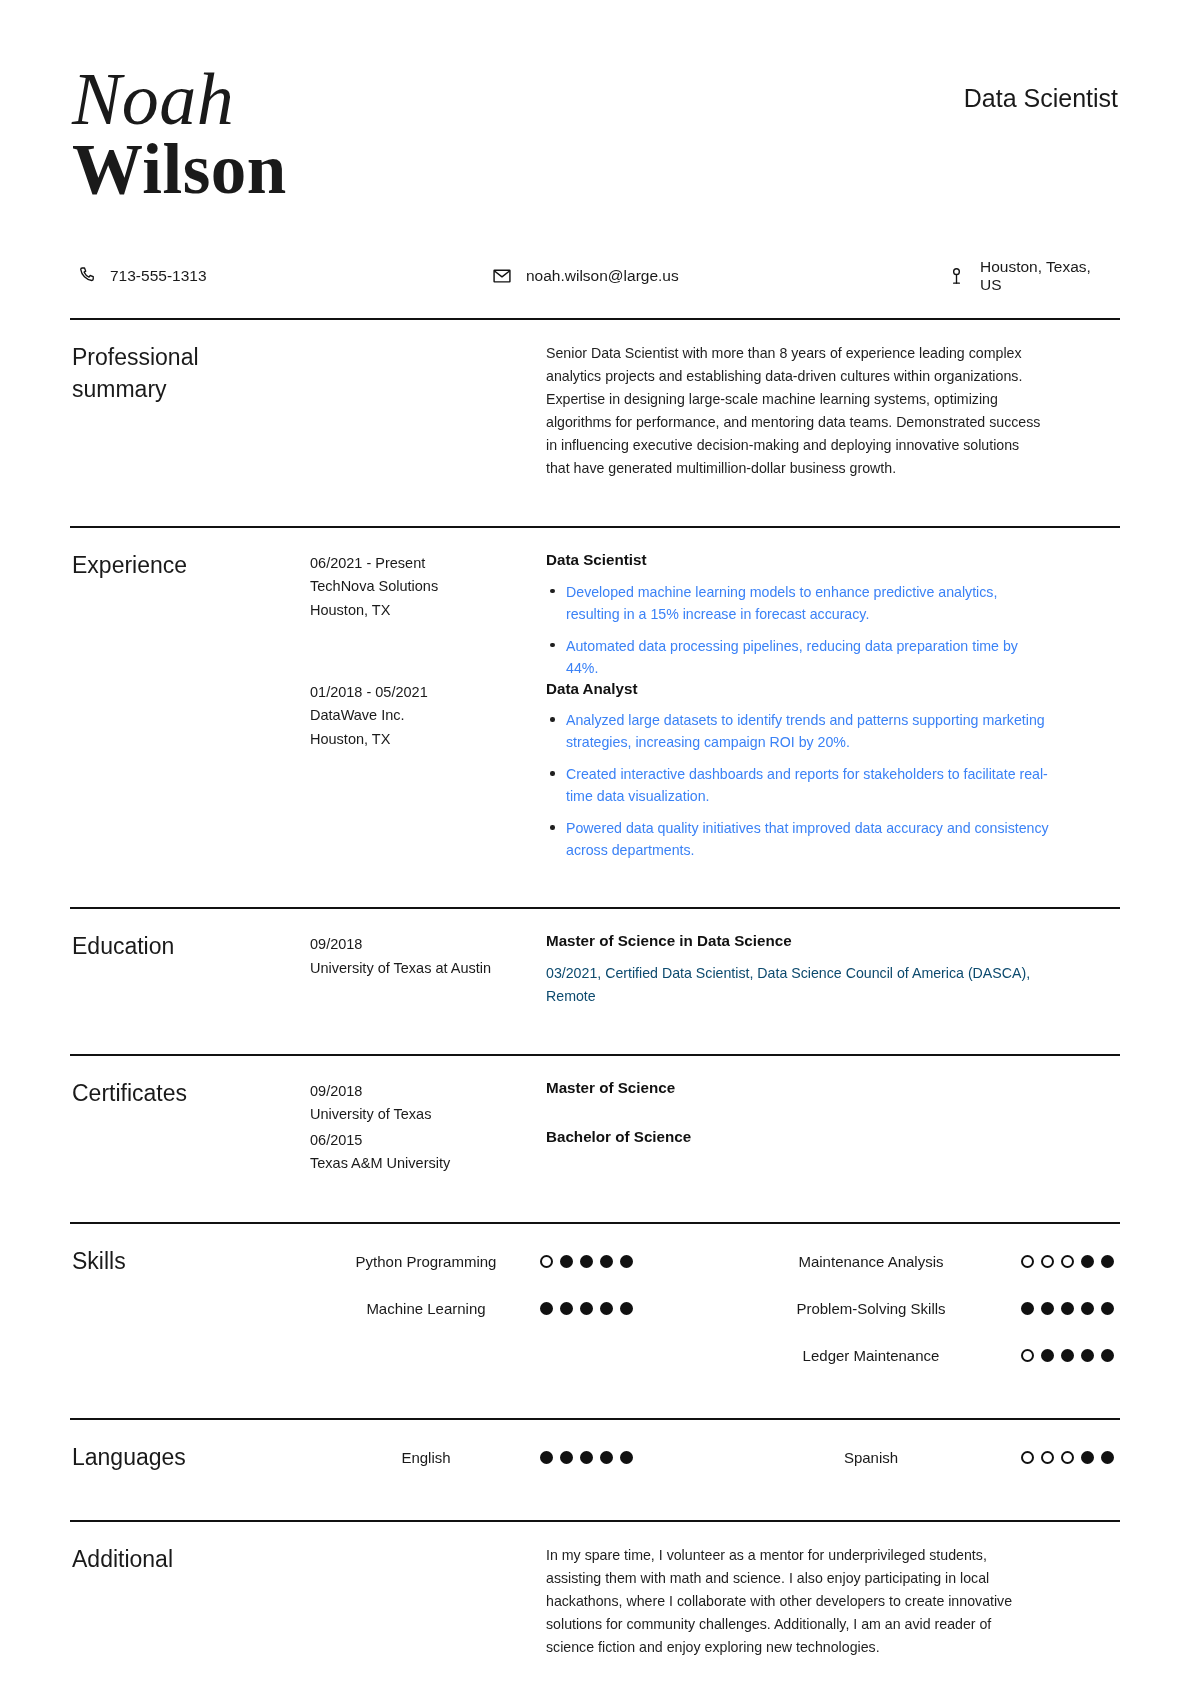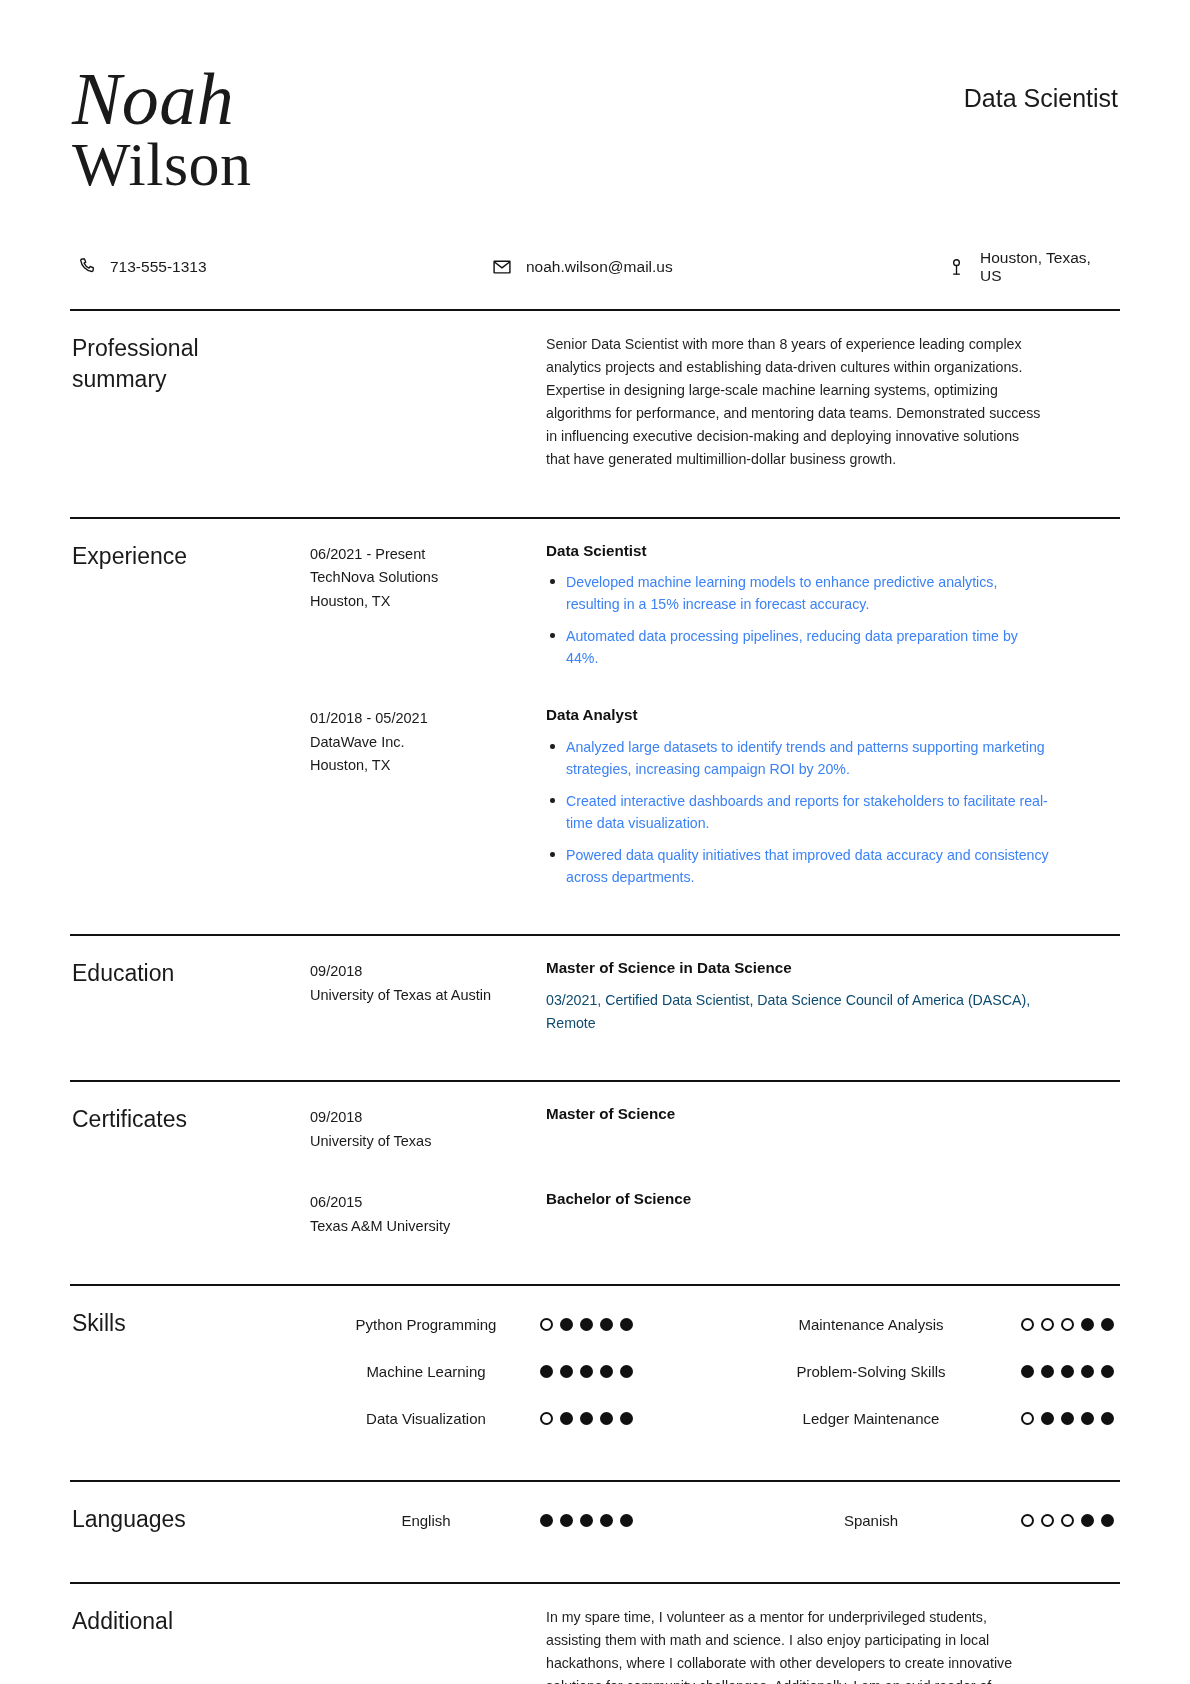--- a/index.html
+++ b/index.html
@@ -37,23 +37,23 @@
   }
   .name-first {
     display: block;
     font-size: 74px;
     font-style: italic;
     font-weight: 400;
     letter-spacing: 0.5px;
   }
   .name-last {
     display: block;
-    font-size: 62px;
+    font-size: 71px;
     font-style: normal;
-    font-weight: 400;
+    font-weight: 700;
     letter-spacing: 0.5px;
     margin-top: -4px;
   }
   .job-title {
     font-size: 25px;
     font-weight: 400;
     color: #1a1a1a;
     padding-top: 22px;
     white-space: nowrap;
   }
@@ -126,21 +126,21 @@
   .para {
     font-size: 14.2px;
     line-height: 1.62;
     color: #1f1f1f;
     max-width: 500px;
   }
   .para-wide { max-width: 492px; }
 
   
   .entry { display: flex; }
-  .entry + .entry { margin-top: 36px; }
+  .entry + .entry { }
   .entry-title {
     font-size: 15.2px;
     font-weight: bold;
     color: #111111;
     margin-bottom: 11px;
     line-height: 1.3;
   }
   .entry-sub {
     font-size: 14.2px;
     line-height: 1.6;
@@ -244,21 +244,21 @@
       <span>713-555-1313</span>
     </div>
 
     <div class="contact">
       <span class="ico">
         <svg width="20" height="20" viewBox="0 0 24 24" fill="none" stroke="#111" stroke-width="1.7" stroke-linejoin="round">
           <rect x="2.5" y="5" width="19" height="14" rx="0.5"></rect>
           <path d="M3 6l9 7 9-7"></path>
         </svg>
       </span>
-      <span>noah.wilson@mail.us</span>
+      <span>noah.wilson@large.us</span>
     </div>
 
     <div class="contact">
       <span class="ico">
         <svg width="19" height="20" viewBox="0 0 24 24" fill="none" stroke="#111" stroke-width="1.7" stroke-linecap="round" stroke-linejoin="round">
           <circle cx="12" cy="6.5" r="3.6"></circle>
           <path d="M12 10.2V21"></path>
           <path d="M8.4 21h7.2"></path>
         </svg>
       </span>
@@ -386,30 +386,20 @@
             <div class="rating-row">
               <div class="rating-label">Machine Learning</div>
               <div class="dots">
                 <span class="dot filled"></span>
                 <span class="dot filled"></span>
                 <span class="dot filled"></span>
                 <span class="dot filled"></span>
                 <span class="dot filled"></span>
               </div>
             </div>
-            <div class="rating-row">
-              <div class="rating-label">Data Visualization</div>
-              <div class="dots">
-                <span class="dot"></span>
-                <span class="dot filled"></span>
-                <span class="dot filled"></span>
-                <span class="dot filled"></span>
-                <span class="dot filled"></span>
-              </div>
-            </div>
           </div>
         <div class="rating-col" id="skills-right">
             <div class="rating-row">
               <div class="rating-label">Maintenance Analysis</div>
               <div class="dots">
                 <span class="dot"></span>
                 <span class="dot"></span>
                 <span class="dot"></span>
                 <span class="dot filled"></span>
                 <span class="dot filled"></span>

